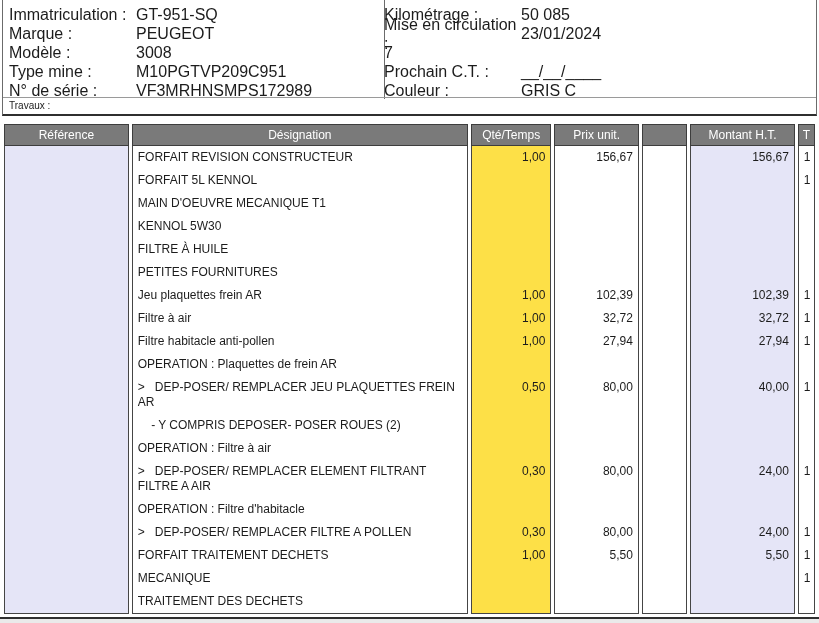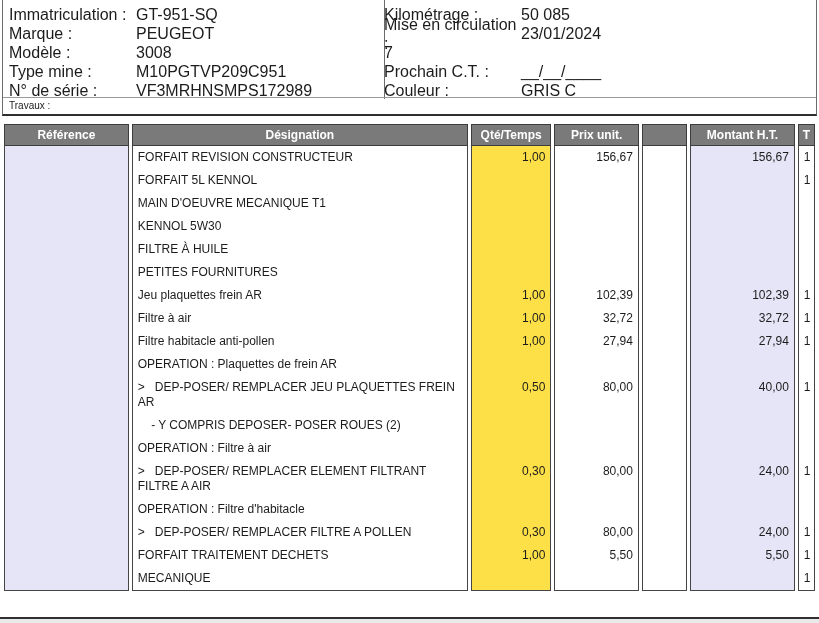--- a/index.html
+++ b/index.html
@@ -45,21 +45,21 @@
     border-collapse: separate;
     border-spacing: 3px 0;
     table-layout: fixed;
     width: 817px;
     margin: 8px 0 0 1px;
     font-size: 12px;
   }
   table.items th {
     background: #7a7a7a;
     color: #ffffff;
-    font-weight: bold;
+    font-weight: normal;
     font-size: 12px;
     border: 1px solid #3d3d3d;
     height: 20px;
     padding: 0 2px;
     text-align: center;
     overflow: hidden;
   }
   table.items td {
     border-left: 1px solid #454545;
     border-right: 1px solid #454545;
@@ -344,16 +344,25 @@
       <tr>
         <td class="col-ref"></td>
         <td class="col-desig">MECANIQUE</td>
         <td class="col-qty"></td>
         <td class="col-unit"></td>
         <td class="col-spacer"></td>
         <td class="col-amount"></td>
         <td class="col-t">1</td>
       </tr>
 
+      <tr>
+        <td class="col-ref"></td>
+        <td class="col-desig">TRAITEMENT DES DECHETS</td>
+        <td class="col-qty"></td>
+        <td class="col-unit"></td>
+        <td class="col-spacer"></td>
+        <td class="col-amount"></td>
+        <td class="col-t"></td>
+      </tr>
     </tbody>
 </table>
 
 <div class="footer-edge"></div>
 
 </body></html>

